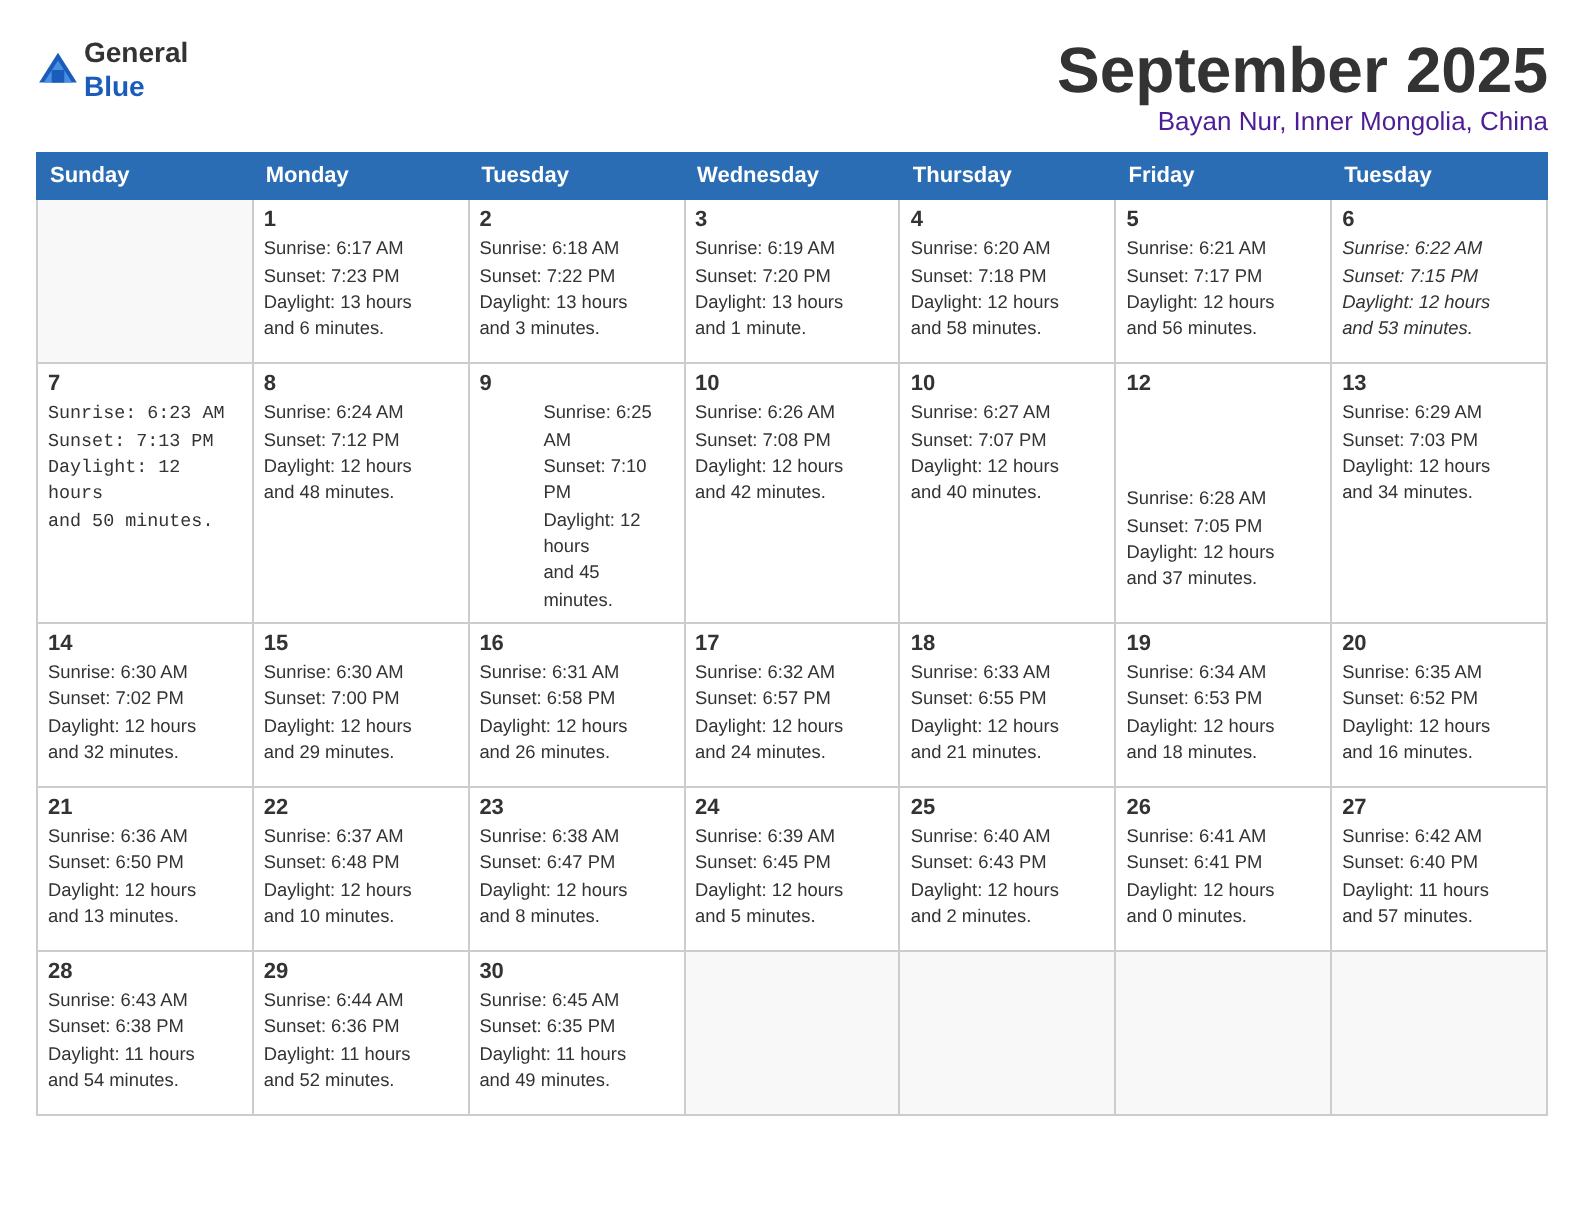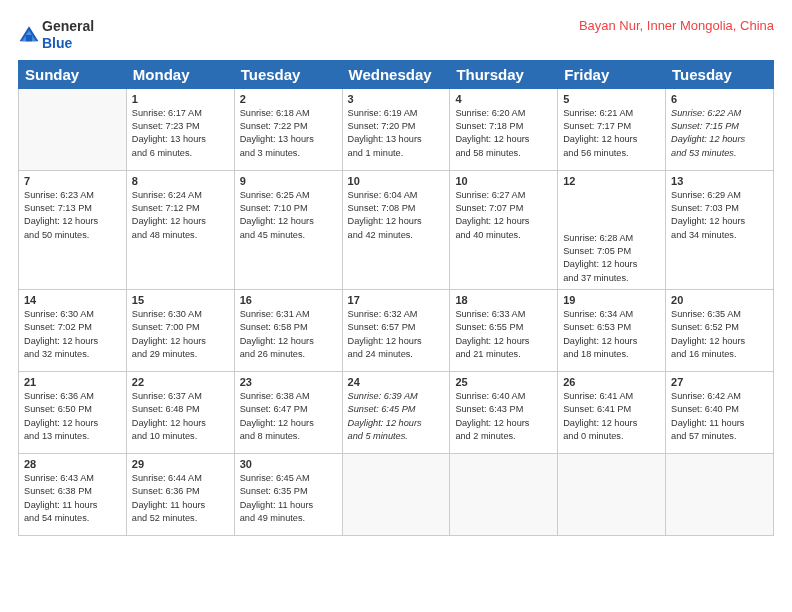--- a/index.html
+++ b/index.html
@@ -43,31 +43,31 @@
       text-align: right;
     }
     .month-title {
       font-size: 32px;
       font-weight: bold;
       color: #333;
       line-height: 1.1;
     }
     .subtitle {
       font-size: 13px;
-      color: #ef4444;
+      color: #4c1d95;
     }
     .calendar {
       width: 100%;
       border-collapse: collapse;
       flex: 1;
     }
     .calendar th {
       background: #2a6db5;
       color: #fff;
-      font-size: 15px;
+      font-size: 11px;
       font-weight: bold;
       padding: 5px 6px;
       border: 1px solid #2a6db5;
       text-align: left;
     }
     .calendar td {
       border: 1px solid #ccc;
       vertical-align: top;
       padding: 4px 5px;
       width: calc(100% / 7);
@@ -100,20 +100,21 @@
         <polygon points="14,3 26,22 2,22" fill="#1a5cbb"></polygon>
         <polygon points="14,8 23,22 5,22" fill="#4a8fe0"></polygon>
         <rect x="10" y="14" width="8" height="8" fill="#1a5cbb"></rect>
       </svg>
       <div class="logo-text">
         <div><span class="logo-general">General</span></div>
         <div><span class="logo-blue">Blue</span></div>
       </div>
     </div>
     <div class="title-block">
+      <div class="month-title">September 2025</div>
       <div class="subtitle">Bayan Nur, Inner Mongolia, China</div>
     </div>
   </div>
 
   <table class="calendar">
     <thead>
       <tr>
       <th>Sunday</th>
           <th>Monday</th>
           <th>Tuesday</th>
@@ -165,42 +166,42 @@
             <div class="day-num">6</div>
             <div class="day-info" style="white-space: pre-line; font-style: italic;">Sunrise: 6:22 AM
 Sunset: 7:15 PM
 Daylight: 12 hours
 and 53 minutes.</div>
           </td>
         </tr>
         <tr>
           <td>
             <div class="day-num">7</div>
-            <div class="day-info" style="white-space: pre-line;">Sunrise: 6:23 AM
+            <div class="day-info" style="white-space: pre-line; font-family: Liberation Mono, monospace;">Sunrise: 6:23 AM
 Sunset: 7:13 PM
 Daylight: 12 hours
 and 50 minutes.</div>
           </td>
           <td>
             <div class="day-num">8</div>
             <div class="day-info" style="white-space: pre-line;">Sunrise: 6:24 AM
 Sunset: 7:12 PM
 Daylight: 12 hours
 and 48 minutes.</div>
           </td>
           <td>
             <div class="day-num">9</div>
-            <div class="day-info" style="white-space: pre-line;">Sunrise: 6:25 AM
+            <div class="day-info" style="white-space: pre-line; margin-left: 32px;">Sunrise: 6:25 AM
 Sunset: 7:10 PM
 Daylight: 12 hours
 and 45 minutes.</div>
           </td>
           <td>
             <div class="day-num">10</div>
-            <div class="day-info" style="white-space: pre-line;">Sunrise: 6:04 AM
+            <div class="day-info" style="white-space: pre-line;">Sunrise: 6:26 AM
 Sunset: 7:08 PM
 Daylight: 12 hours
 and 42 minutes.</div>
           </td>
           <td>
             <div class="day-num">10</div>
             <div class="day-info" style="white-space: pre-line;">Sunrise: 6:27 AM
 Sunset: 7:07 PM
 Daylight: 12 hours
 and 40 minutes.</div>
@@ -288,21 +289,21 @@
           </td>
           <td>
             <div class="day-num">23</div>
             <div class="day-info" style="white-space: pre-line;">Sunrise: 6:38 AM
 Sunset: 6:47 PM
 Daylight: 12 hours
 and 8 minutes.</div>
           </td>
           <td>
             <div class="day-num">24</div>
-            <div class="day-info" style="white-space: pre-line; font-style: italic;">Sunrise: 6:39 AM
+            <div class="day-info" style="white-space: pre-line;">Sunrise: 6:39 AM
 Sunset: 6:45 PM
 Daylight: 12 hours
 and 5 minutes.</div>
           </td>
           <td>
             <div class="day-num">25</div>
             <div class="day-info" style="white-space: pre-line;">Sunrise: 6:40 AM
 Sunset: 6:43 PM
 Daylight: 12 hours
 and 2 minutes.</div>

